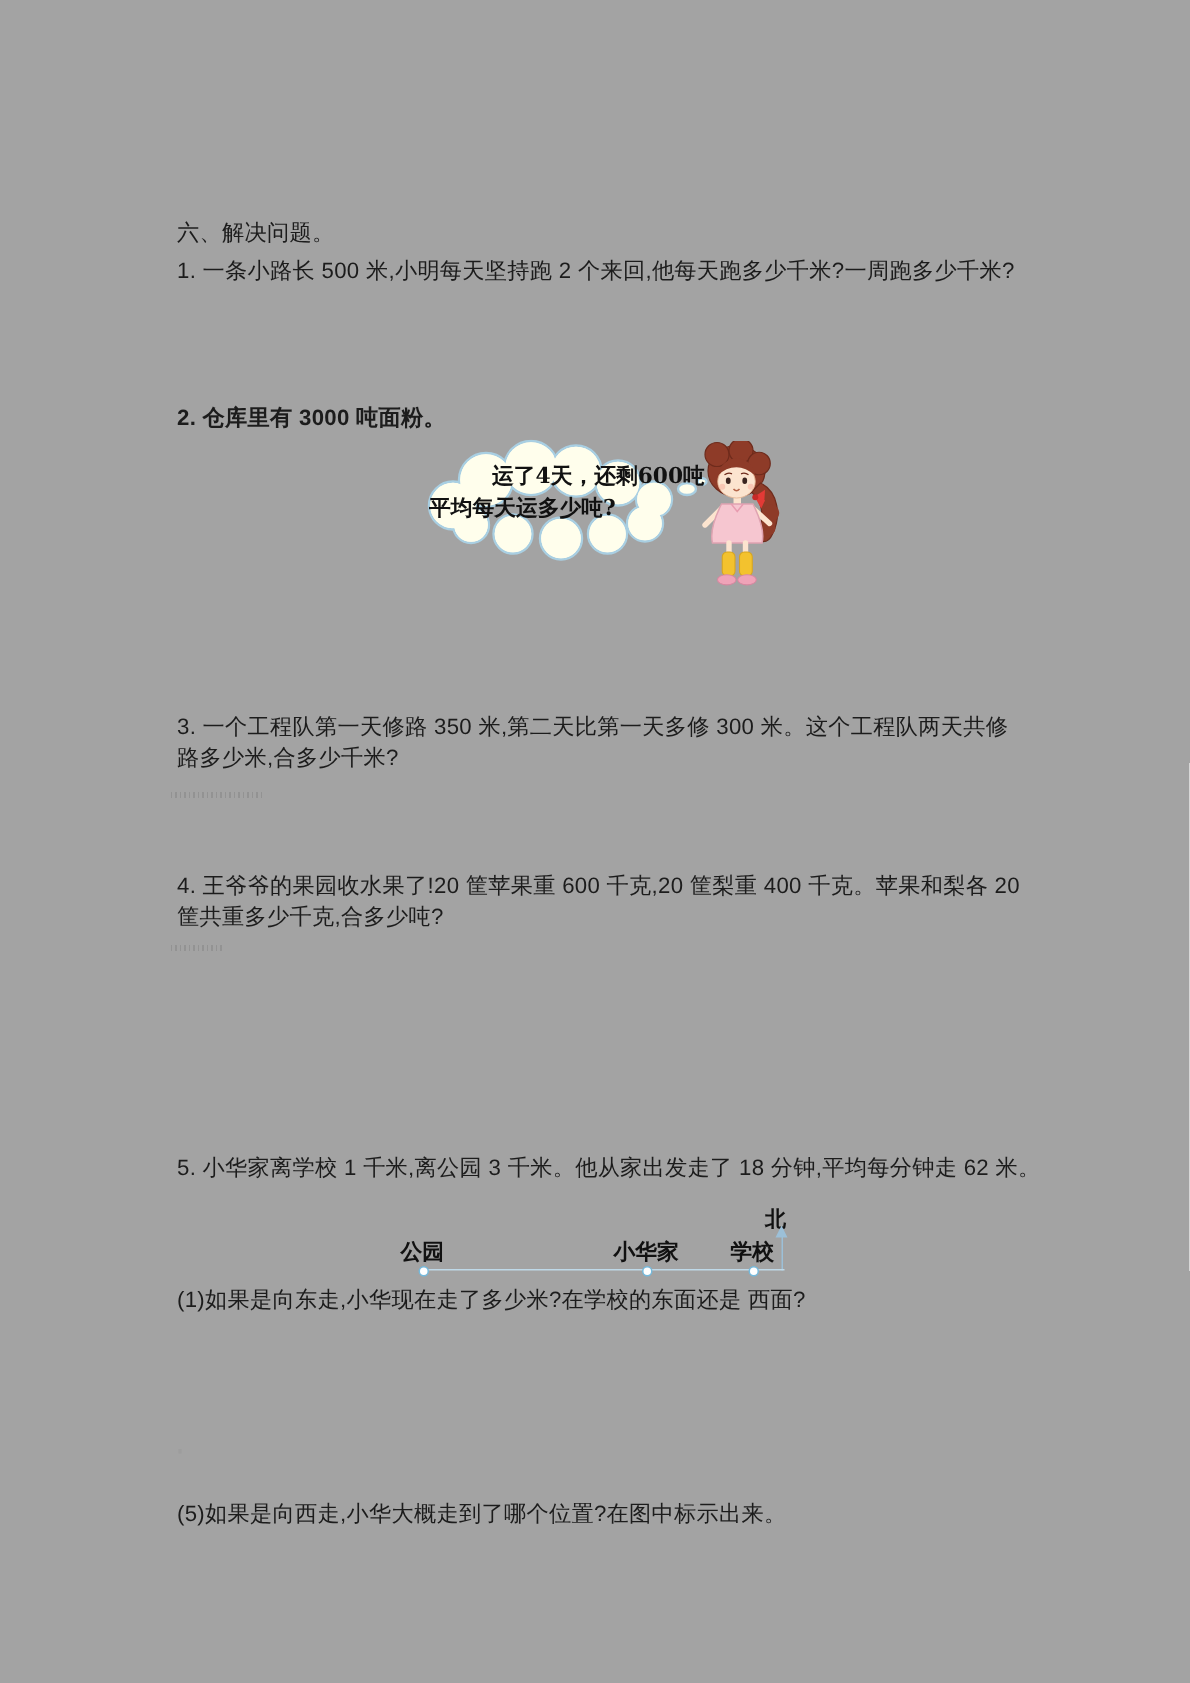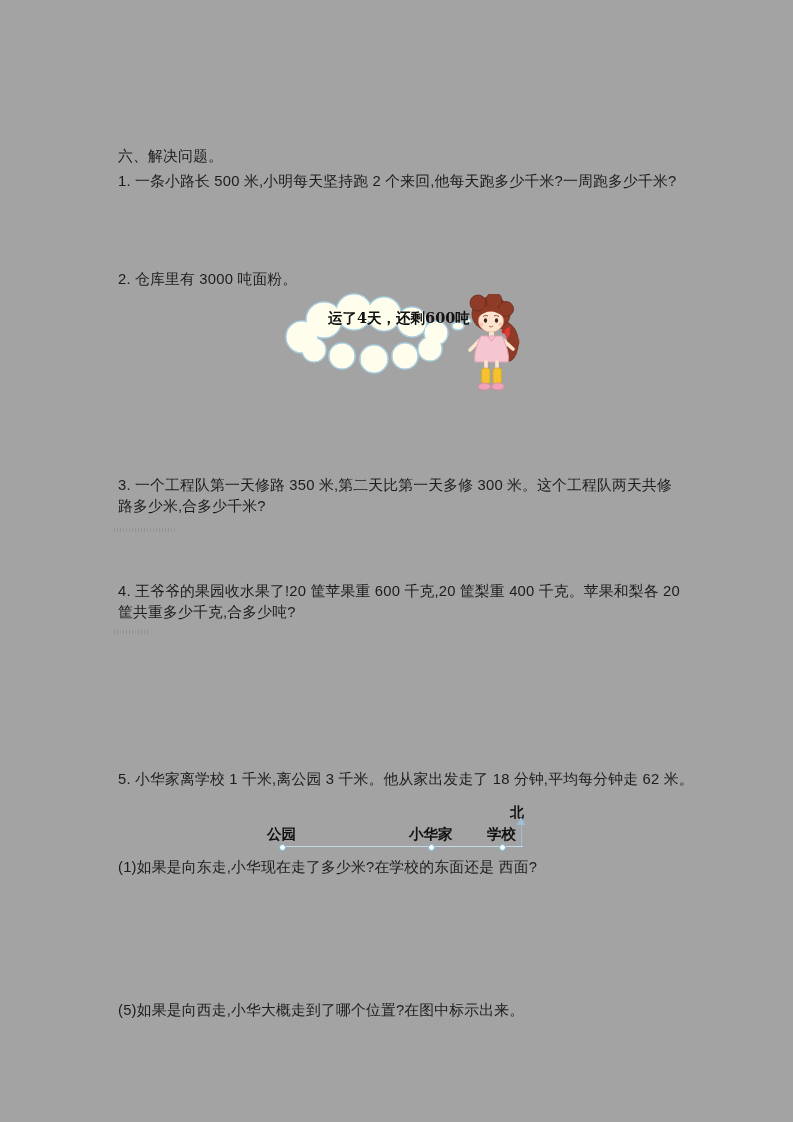--- a/index.html
+++ b/index.html
@@ -69,21 +69,21 @@
 </style>
 </head>
 <body>
 
 <div class="page">
 
   <div class="t" style="left:118px;top:146px;">六、解决问题。</div>
 
   <div class="t" style="left:118px;top:171px;width:566px;">1. 一条小路长 500 米,小明每天坚持跑 2 个来回,他每天跑多少千米?一周跑多少千米?</div>
 
-  <div class="t" style="left:118px;top:269px;width:566px;">2. 仓库里有 3000 吨面粉。</div>
+  <div class="t" style="left:118px;top:269px;width:566px;font-weight:bold;">2. 仓库里有 3000 吨面粉。</div>
 
   <div class="bubble-wrap">
     <svg width="202" height="84" viewBox="0 0 202 84">
       <g stroke="#A9CFE2" stroke-width="1.6" fill="#FFFEEC">
         <circle cx="30" cy="44" r="16"></circle>
           <circle cx="52" cy="27" r="18"></circle>
         <circle cx="82" cy="19" r="18"></circle>
           <circle cx="112" cy="21" r="17"></circle>
         <circle cx="140" cy="29" r="15"></circle>
           <circle cx="164" cy="40" r="12"></circle>
@@ -105,20 +105,21 @@
         <circle cx="158" cy="56" r="11.2"></circle>
           <circle cx="133" cy="63" r="12.2"></circle>
         <circle cx="102" cy="66" r="13.2"></circle>
           <circle cx="70" cy="63" r="12.2"></circle>
         <circle cx="42" cy="57" r="11.2"></circle>
       </g>
     </svg>
   </div>
   <div class="bubble-text kai">
     <div class="l1">运了4天，还剩600吨，</div>
+    <div class="l2">平均每天运多少吨?</div>
   </div>
 
   <div class="girl-wrap">
     <svg width="84" height="102" viewBox="0 0 84 102">
 
       <ellipse cx="41" cy="20" rx="19" ry="17" fill="#8E3B28" stroke="#6E2B1C" stroke-width="0.8"></ellipse>
       <circle cx="28" cy="9" r="8" fill="#8E3B28" stroke="#6E2B1C" stroke-width="0.8"></circle>
       <circle cx="44" cy="6.5" r="8" fill="#8E3B28" stroke="#6E2B1C" stroke-width="0.8"></circle>
       <circle cx="56" cy="15" r="7.5" fill="#8E3B28" stroke="#6E2B1C" stroke-width="0.8"></circle>
 

